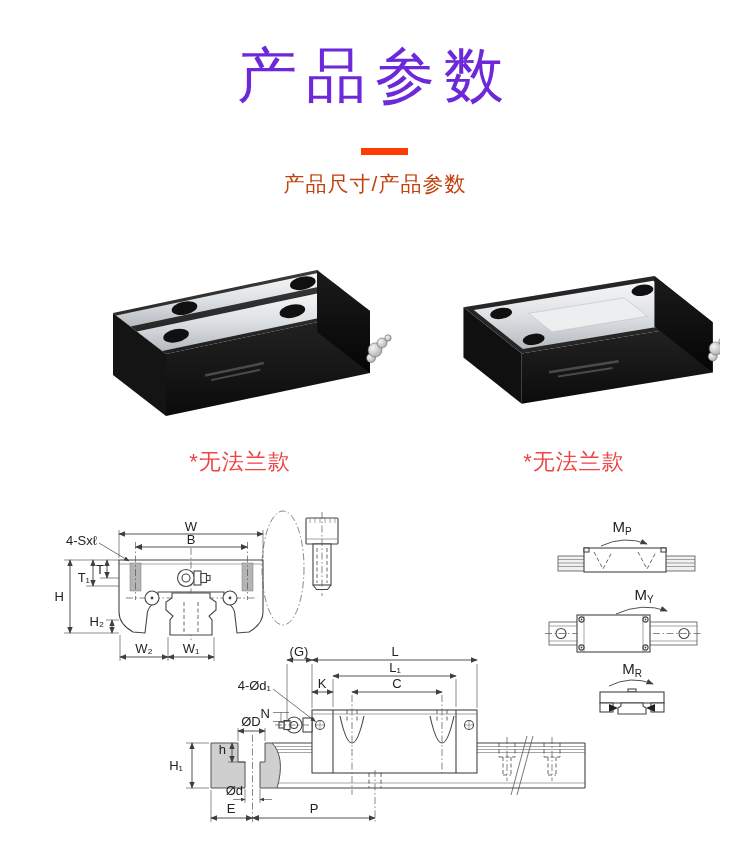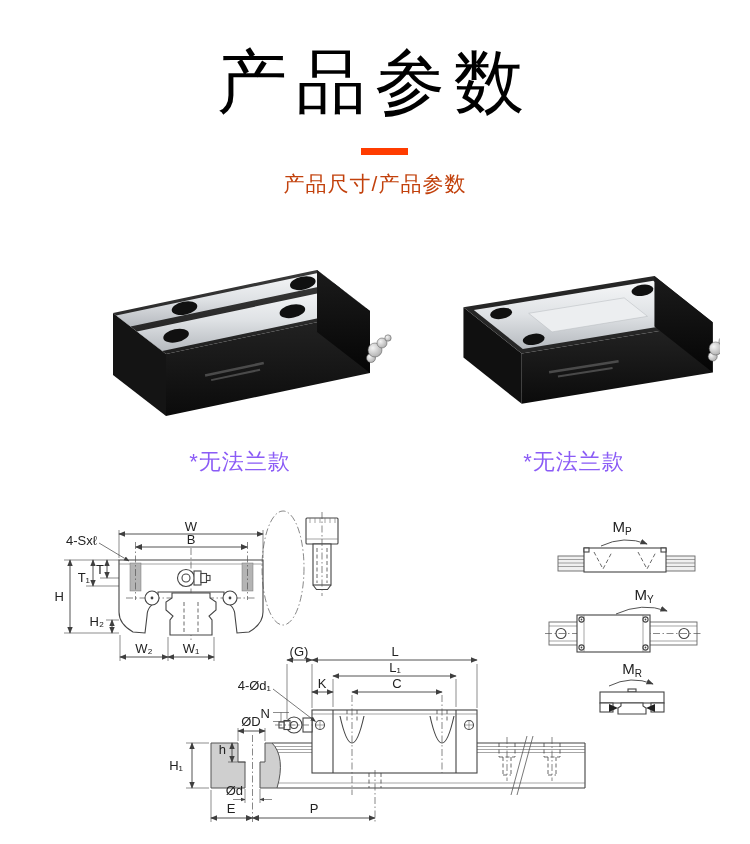--- a/index.html
+++ b/index.html
@@ -1,24 +1,24 @@
 <!DOCTYPE html>
 <html><head>
 <meta charset="utf-8">
 <style>
   html,body{margin:0;padding:0;background:#ffffff;}
   .stage{position:relative;width:750px;height:844px;background:#ffffff;overflow:hidden;
          font-family:"Liberation Sans",sans-serif;color:#111;}
   .title{position:absolute;top:36px;left:0;width:750px;text-align:center;
-         font-size:70px;font-weight:300;letter-spacing:9px;color:#000000;}
+         font-size:60px;font-weight:300;letter-spacing:9px;color:#6d28d9;}
   .accent-dash{position:absolute;top:148px;left:361px;width:47px;height:7px;background:#ff3c00;}
   .subtitle{position:absolute;top:170px;left:0;width:750px;text-align:center;
             font-size:21px;letter-spacing:1px;color:#c2410c;}
   .photo{position:absolute;}
-  .caption{position:absolute;top:447px;text-align:center;font-size:22px;color:#8b5cf6;letter-spacing:1px;}
+  .caption{position:absolute;top:447px;text-align:center;font-size:22px;color:#ef4444;letter-spacing:1px;}
   .cap1{left:85px;width:310px;}
   .cap2{left:428px;width:292px;}
   .diagram{position:absolute;left:0;top:490px;}
   
   .ln{stroke:#444;stroke-width:1.1;fill:none;}
   .lnf{fill:#fff;stroke:#444;stroke-width:1.1;}
   .thin{stroke:#6a6a6a;stroke-width:.6;fill:none;}
   .dim{stroke:#3f3f3f;stroke-width:.9;fill:none;marker-start:url(#arr);marker-end:url(#arr);}
   .ext{stroke:#3f3f3f;stroke-width:.6;fill:none;}
   .lead{stroke:#3f3f3f;stroke-width:.7;fill:none;marker-end:url(#arr);}

